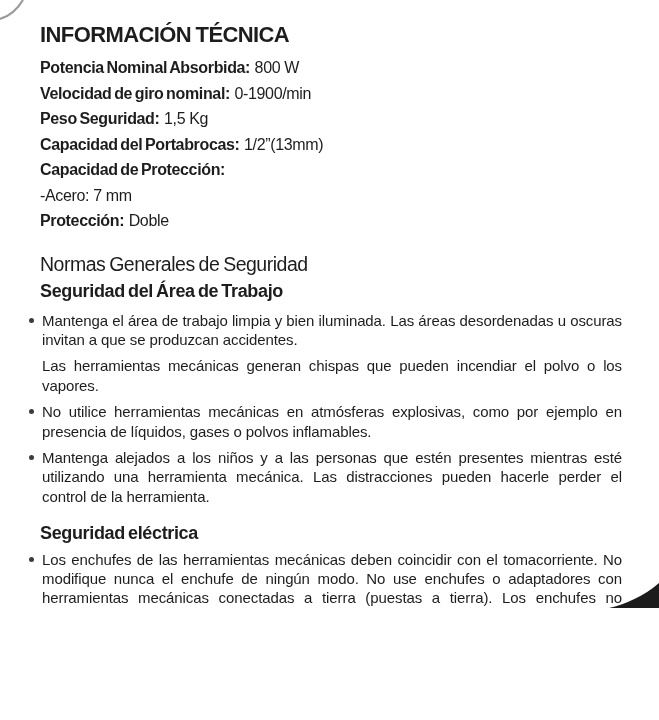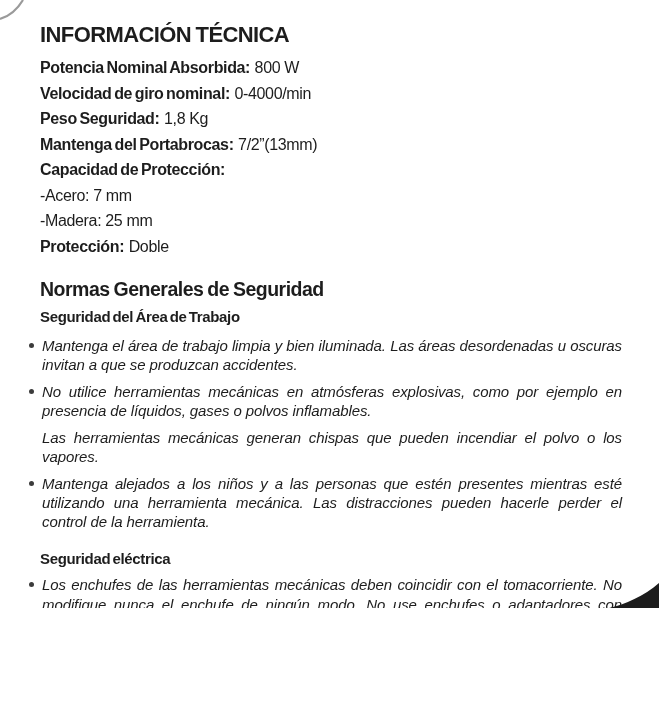--- a/index.html
+++ b/index.html
@@ -47,34 +47,34 @@
   }
   .spec-label {
     font-weight: bold;
     word-spacing: -1.5px;
   }
   .spec-label:not(:empty) { margin-right: 0.28em; text-align: right; }
   .section-heading {
     margin-top: 20px;
     font-size: 19.5px;
     line-height: 20px;
-    font-weight: bold;
+    font-weight: normal;
     letter-spacing: -0.5px;
     word-spacing: -1px;
   }
   .sub-heading {
     margin-top: 9px;
-    font-size: 15px;
+    font-size: 18px;
     line-height: 17px;
     font-weight: bold;
     letter-spacing: -0.35px;
     word-spacing: -1.5px;
   }
   .sub-heading.electric { margin-top: 19px; }
-  .safety-items { margin-top: 11px; font-style: italic; }
+  .safety-items { margin-top: 11px; }
   .safety-items.electric { margin-top: 8px; }
   .safety-item {
     position: relative;
     margin-left: 2px;
   }
   .safety-item + .safety-item { margin-top: 7.5px; }
   .safety-item .bullet-dot {
     position: absolute;
     left: -13px;
     top: 7px;
@@ -101,58 +101,55 @@
 
   <div class="content">
 
     <h1 class="title">INFORMACIÓN TÉCNICA</h1>
 
     <div class="specs">
       <div class="spec-line">
         <span class="spec-label">Potencia Nominal Absorbida:</span><span class="spec-value">800 W</span>
       </div>
       <div class="spec-line">
-        <span class="spec-label">Velocidad de giro nominal:</span><span class="spec-value">0-4000/min</span>
+        <span class="spec-label">Velocidad de giro nominal:</span><span class="spec-value">0-1900/min</span>
       </div>
       <div class="spec-line">
-        <span class="spec-label">Peso Seguridad:</span><span class="spec-value">1,8 Kg</span>
+        <span class="spec-label">Peso Seguridad:</span><span class="spec-value">1,5 Kg</span>
       </div>
       <div class="spec-line">
-        <span class="spec-label">Mantenga del Portabrocas:</span><span class="spec-value">7/2”(13mm)</span>
+        <span class="spec-label">Capacidad del Portabrocas:</span><span class="spec-value">1/2”(13mm)</span>
       </div>
       <div class="spec-line">
         <span class="spec-label">Capacidad de Protección:</span><span class="spec-value"></span>
       </div>
       <div class="spec-line">
         <span class="spec-label"></span><span class="spec-value">-Acero: 7 mm</span>
-      </div>
-      <div class="spec-line">
-        <span class="spec-label"></span><span class="spec-value">-Madera: 25 mm</span>
       </div>
       <div class="spec-line">
         <span class="spec-label">Protección:</span><span class="spec-value">Doble</span>
       </div>
     </div>
 
     <h2 class="section-heading">Normas Generales de Seguridad</h2>
 
     <h3 class="sub-heading">Seguridad del Área de Trabajo</h3>
 
     <div class="safety-items">
       <div class="safety-item">
         <span class="bullet-dot"></span>
         <p>Mantenga el área de trabajo limpia y bien iluminada. Las áreas desordenadas u oscuras invitan a que se produzcan accidentes.</p>
       </div>
+      <div class="safety-item no-bullet">
+
+        <p>Las herramientas mecánicas generan chispas que pueden incendiar el polvo o los vapores.</p>
+      </div>
       <div class="safety-item">
         <span class="bullet-dot"></span>
         <p>No utilice herramientas mecánicas en atmósferas explosivas, como por ejemplo en presencia de líquidos, gases o polvos inflamables.</p>
-      </div>
-      <div class="safety-item no-bullet">
-
-        <p>Las herramientas mecánicas generan chispas que pueden incendiar el polvo o los vapores.</p>
       </div>
       <div class="safety-item">
         <span class="bullet-dot"></span>
         <p>Mantenga alejados a los niños y a las personas que estén presentes mientras esté utilizando una herramienta mecánica. Las distracciones pueden hacerle perder el control de la herramienta.</p>
       </div>
     </div>
 
     <h3 class="sub-heading electric">Seguridad eléctrica</h3>
 
     <div class="safety-items electric">

